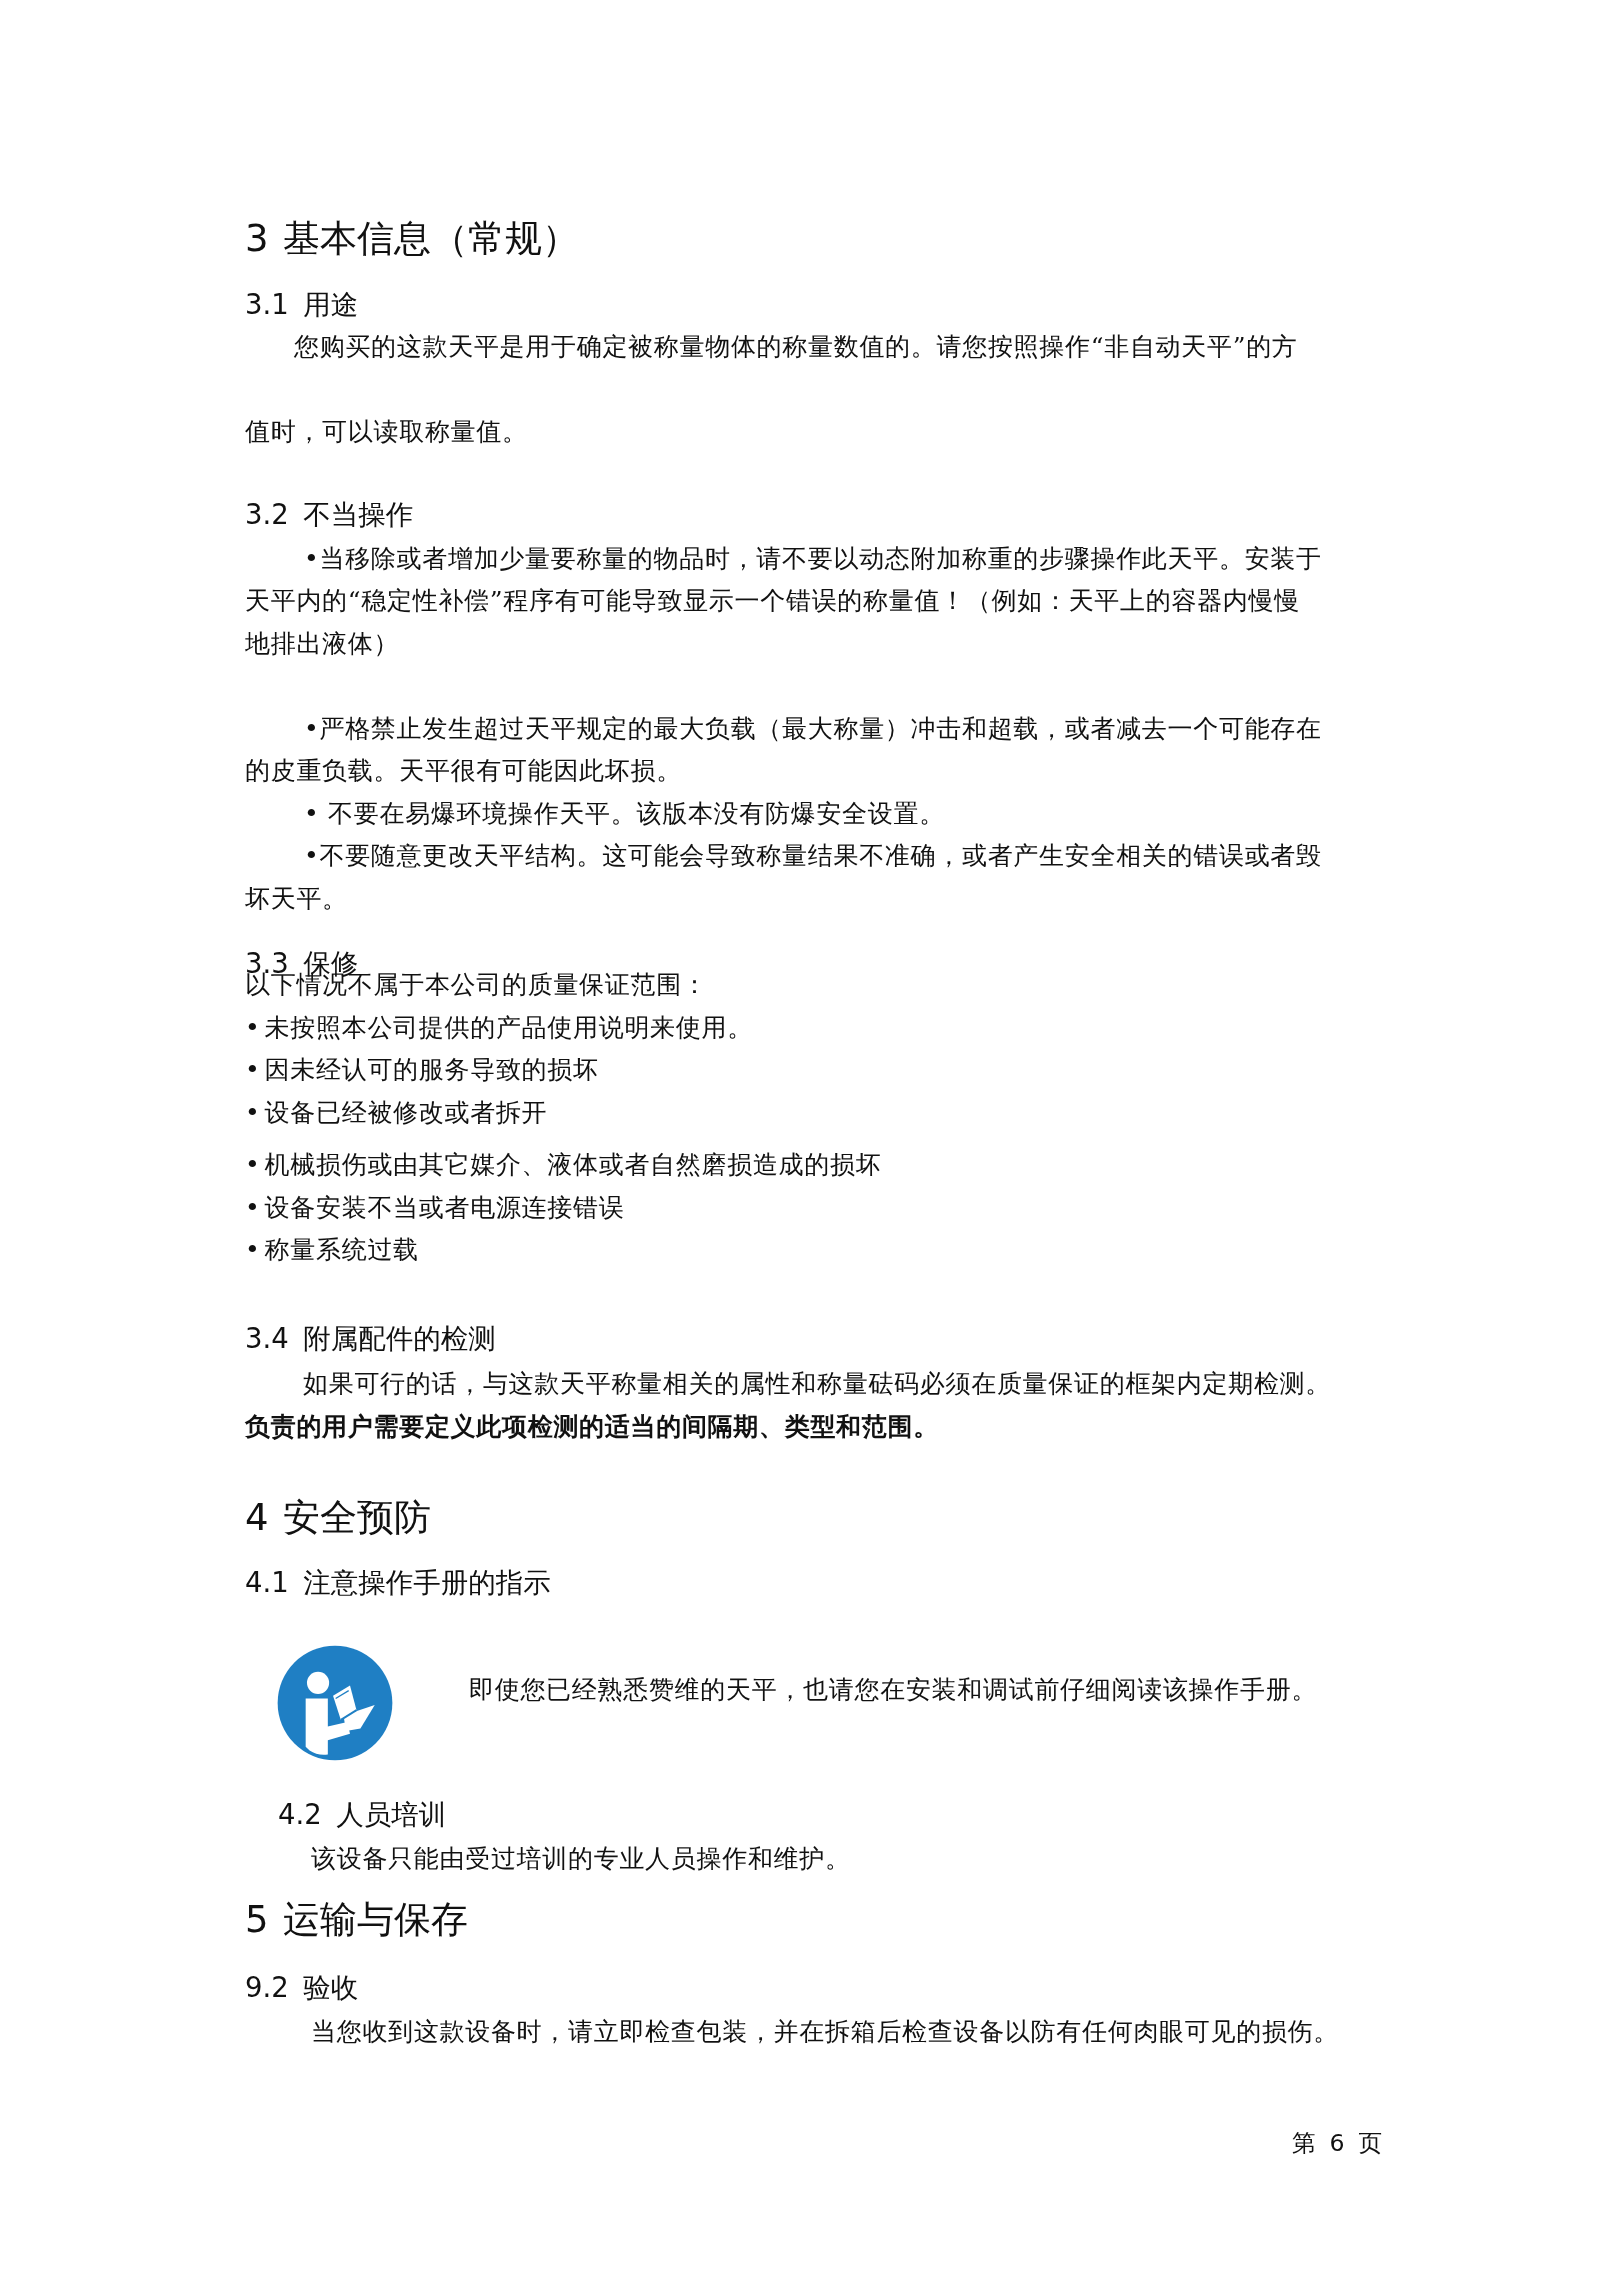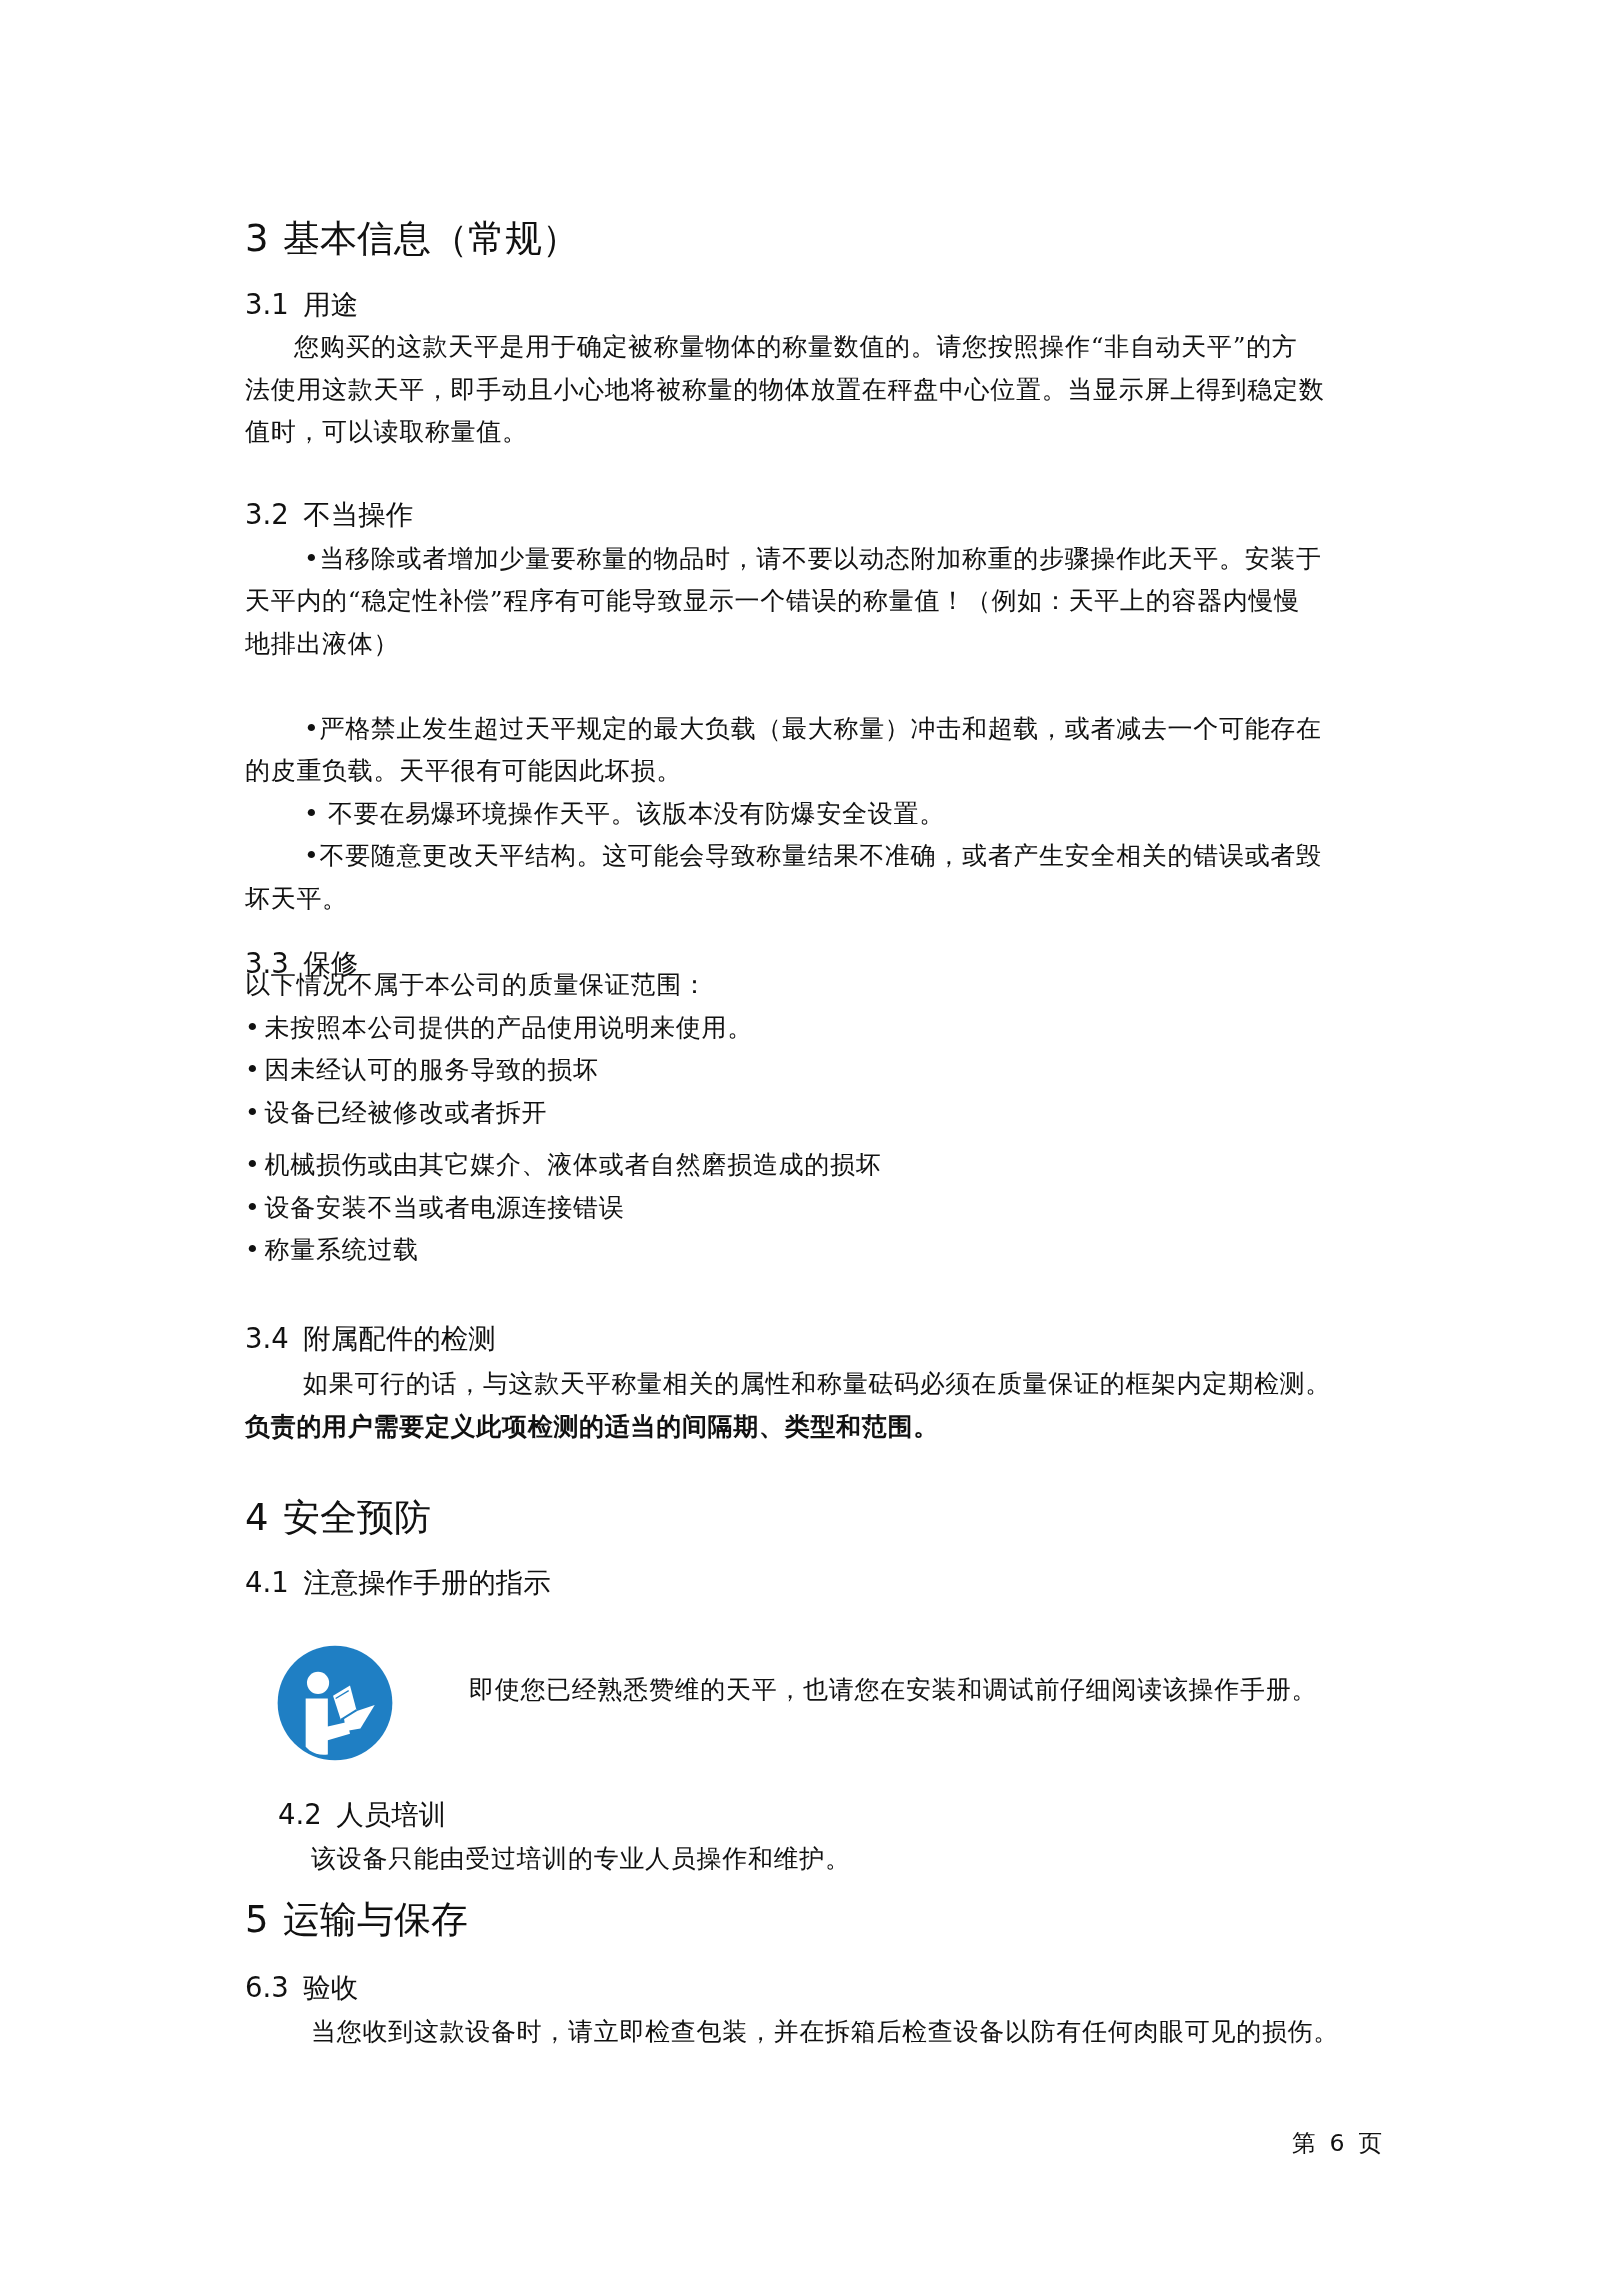--- a/index.html
+++ b/index.html
@@ -21,21 +21,20 @@
 <div class="page">
 
   <div class="abs h1" style="left:245px; top:216px;">
     <span class="num">3</span><span>基本信息（常规）</span>
   </div>
 
   <div class="abs h2" style="left:245px; top:287px;">
     <span class="num">3.1</span><span>用途</span>
   </div>
   <div class="abs p" style="left:294px; top:330px;">您购买的这款天平是用于确定被称量物体的称量数值的。请您按照操作“非自动天平”的方</div>
-  <div class="abs p" style="left:245px; top:373px;">法使用这款天平，即手动且小心地将被称量的物体放置在秤盘中心位置。当显示屏上得到稳定数</div>
   <div class="abs p" style="left:245px; top:415px;">值时，可以读取称量值。</div>
 
   <div class="abs h2" style="left:245px; top:497px;">
     <span class="num">3.2</span><span>不当操作</span>
   </div>
   <div class="abs p" style="left:304px; top:542px;">•当移除或者增加少量要称量的物品时，请不要以动态附加称重的步骤操作此天平。安装于</div>
   <div class="abs p" style="left:245px; top:584px;">天平内的“稳定性补偿”程序有可能导致显示一个错误的称量值！（例如：天平上的容器内慢慢</div>
   <div class="abs p" style="left:245px; top:627px;">地排出液体）</div>
   <div class="abs p" style="left:304px; top:712px;">•严格禁止发生超过天平规定的最大负载（最大称量）冲击和超载，或者减去一个可能存在</div>
   <div class="abs p" style="left:245px; top:754px;">的皮重负载。天平很有可能因此坏损。</div>
@@ -102,21 +101,21 @@
   <div class="abs h2" style="left:257px; top:1797px;margin-left:21px;">
     <span class="num">4.2</span><span>人员培训</span>
   </div>
   <div class="abs p" style="left:311px; top:1842px;">该设备只能由受过培训的专业人员操作和维护。</div>
 
   <div class="abs h1" style="left:245px; top:1897px;">
     <span class="num">5</span><span>运输与保存</span>
   </div>
 
   <div class="abs h2" style="left:245px; top:1970px;">
-    <span class="num">6.3</span><span>验收</span>
+    <span class="num">9.2</span><span>验收</span>
   </div>
   <div class="abs p" style="left:311px; top:2015px;">当您收到这款设备时，请立即检查包装，并在拆箱后检查设备以防有任何肉眼可见的损伤。</div>
 
   <div class="abs footer" style="left:1292px; top:2129px;">
     <span>第</span>
     <span style="margin:0 6.5px;">6</span>
     <span>页</span>
   </div>
 
 </div>

